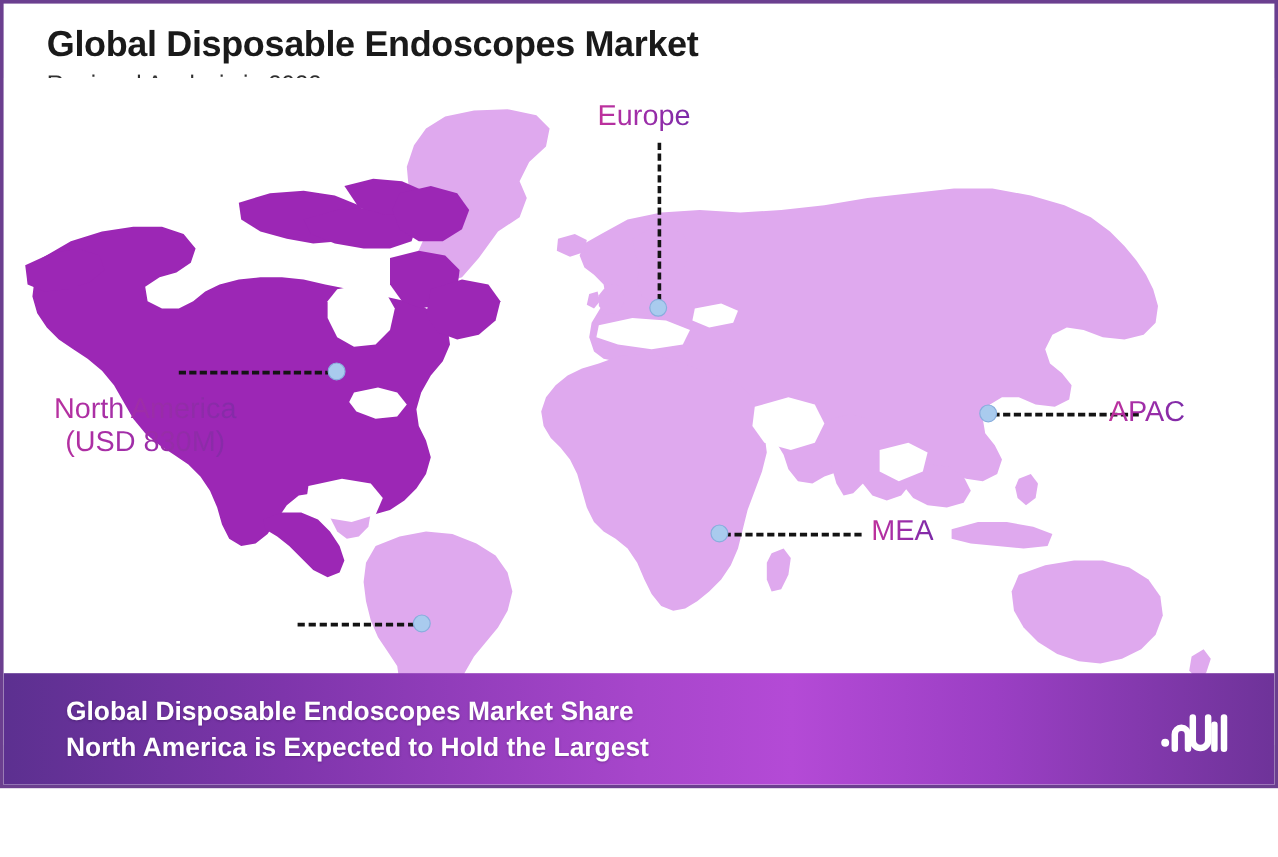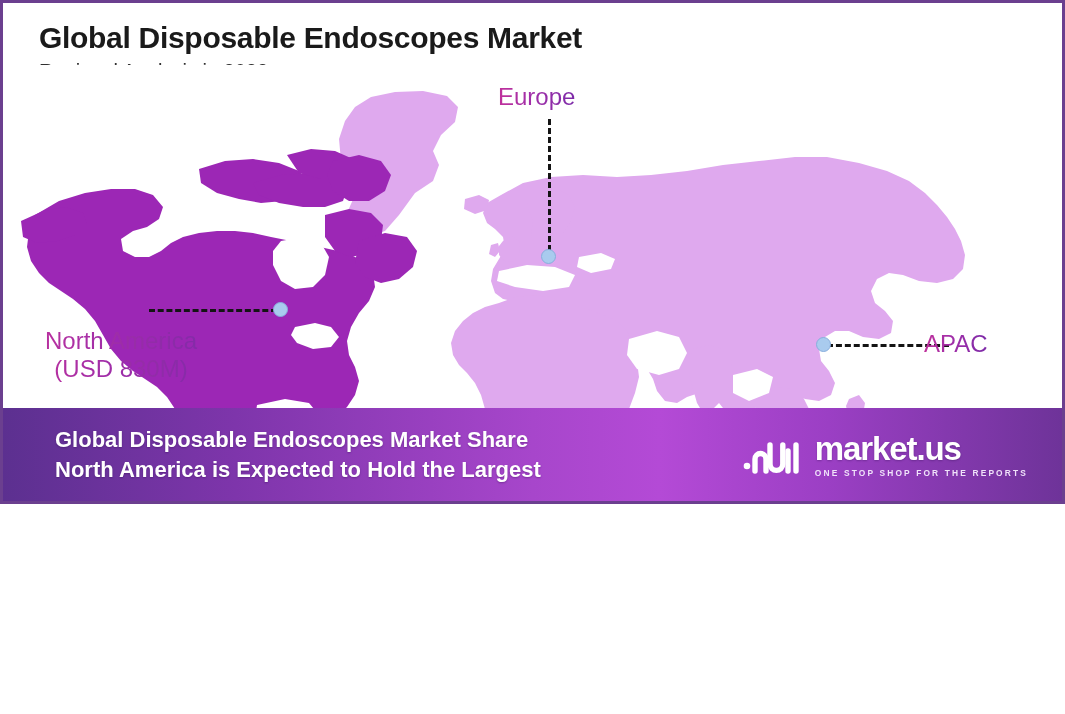--- a/index.html
+++ b/index.html
@@ -1,20 +1,20 @@
 <!DOCTYPE html>
 <html><head>
 <meta charset="utf-8">
 <style>
   html,body{margin:0;padding:0;background:#fff;}
   body{font-family:"Liberation Sans",sans-serif;}
 
   #page{
     position:relative;
-    width:1065px;height:504px;
+    width:1065px;height:657px;
     background:#ffffff;
     overflow:hidden;
     box-sizing:border-box;
     border:3px solid #6b3f8f;
   }
 
   
   #header{position:absolute;left:36px;top:18px;width:860px;}
   #title{
     font-size:30px;font-weight:bold;color:#1a1a1a;
@@ -260,20 +260,16 @@
     </div>
 
     <div id="logo">
       <svg id="logo-mark" viewBox="0 0 62 44">
         <circle cx="5" cy="33" r="3.3" fill="#ffffff"></circle>
         <path d="M13 38 L13 26 A5.5 5.5 0 0 1 24 26 L24 38" fill="none" stroke="#ffffff" stroke-width="5.4" stroke-linecap="round"></path>
         <path d="M28 12 L28 31 A6.4 6.4 0 0 0 40.8 31 L40.8 12" fill="none" stroke="#ffffff" stroke-width="5.4" stroke-linecap="round"></path>
         <path d="M46 38 L46 18" fill="none" stroke="#ffffff" stroke-width="5.4" stroke-linecap="round"></path>
         <path d="M54 38 L54 12" fill="none" stroke="#ffffff" stroke-width="5.4" stroke-linecap="round"></path>
       </svg>
-      <div id="logo-text">
-        <div id="logo-name">market.us</div>
-        <div id="logo-tagline">ONE STOP SHOP FOR THE REPORTS</div>
-      </div>
     </div>
   </div>
 
 </div>
 
 </body></html>

